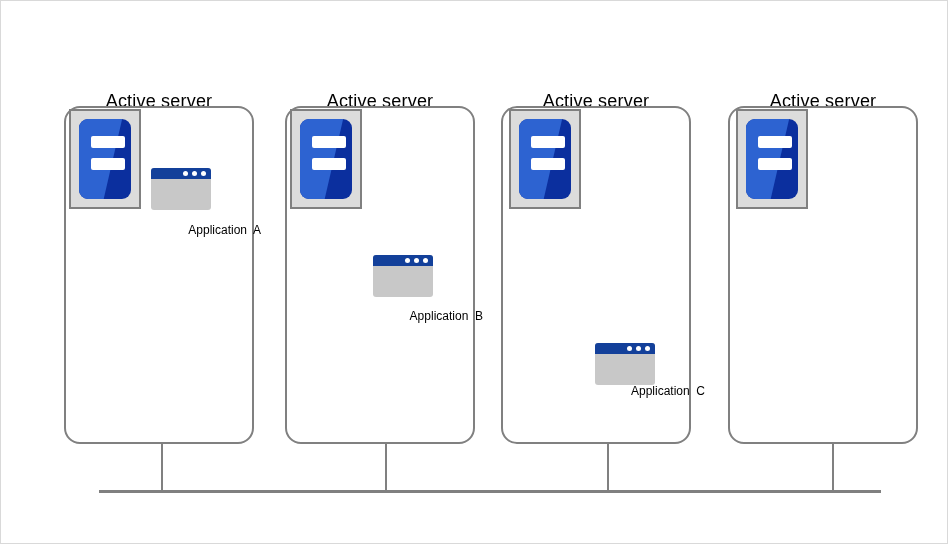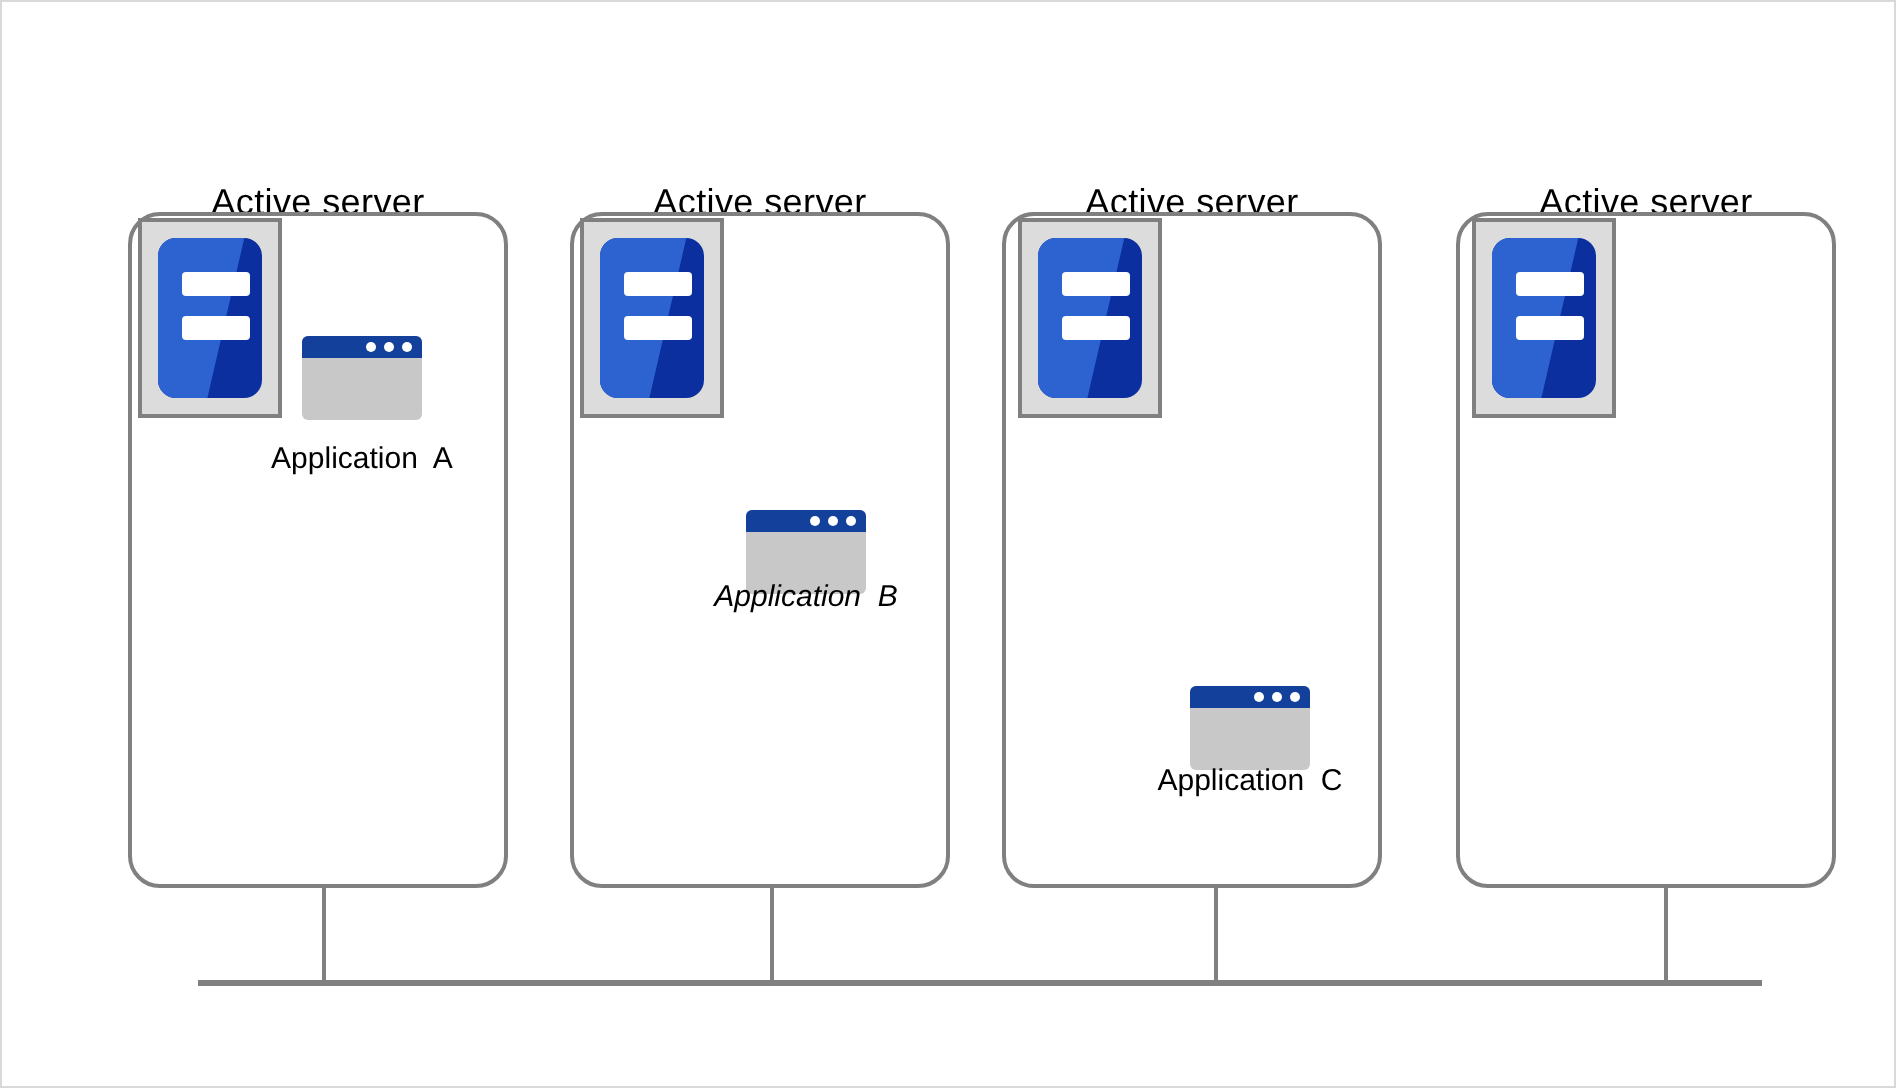--- a/index.html
+++ b/index.html
@@ -108,24 +108,24 @@
     background: #ffffff;
   }
   .app-icon .dot.d1 { right: 23px; }
   .app-icon .dot.d2 { right: 14px; }
   .app-icon .dot.d3 { right: 5px; }
 
   
   .app-label {
     position: absolute;
     color: #000000;
-    font-size: 15px;
+    font-size: 12px;
     line-height: 22px;
     white-space: pre;
-    text-align: center;
+    text-align: right;
   }
 
   
   .drop-line {
     position: absolute;
     width: 2px;
     background: #808080;
   }
   .bus-line {
     position: absolute;
@@ -170,21 +170,21 @@
       <div class="bar b2"></div>
     </div>
   </div>
   <div class="app-icon" style="left:372px; top:254px;">
     <div class="titlebar">
       <span class="dot d1"></span>
       <span class="dot d2"></span>
       <span class="dot d3"></span>
     </div>
   </div>
-  <div class="app-label" style="left:322px; top:287px; width:160px;font-style:italic;">Application  B</div>
+  <div class="app-label" style="left:322px; top:304px; width:160px;">Application  B</div>
   <div class="drop-line" style="left:384px; top:443px; height:47px;"></div>
 
   <div class="srv-caption" style="left:500px; top:38px; width:190px;">
     <div>Active server</div>
     <div>Server 3</div>
   </div>
   <div class="srv-box" style="left:500px; top:105px; width:190px; height:338px;"></div>
   <div class="srv-icon" style="left:508px; top:108px;">
     <div class="chassis">
       <div class="bar b1"></div>

